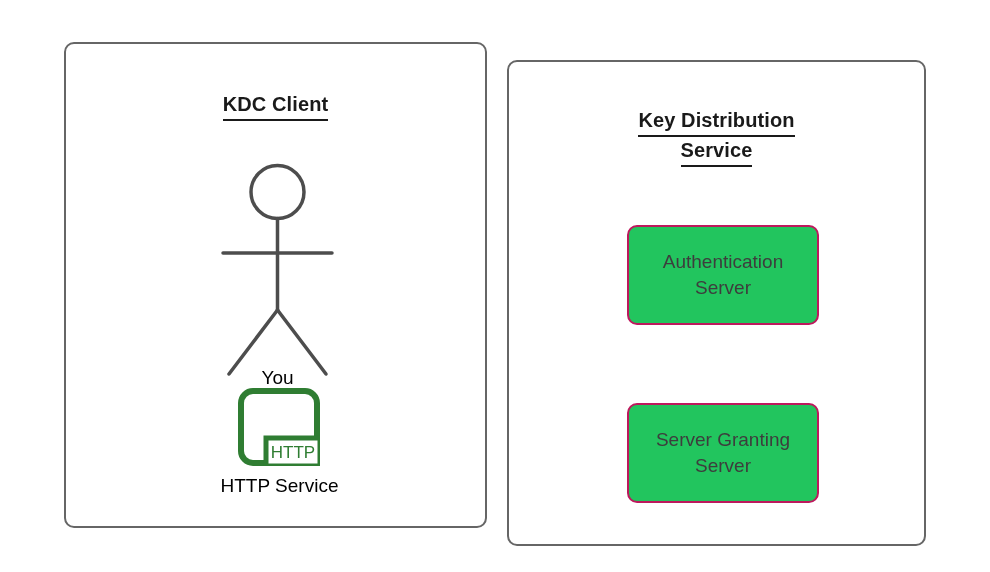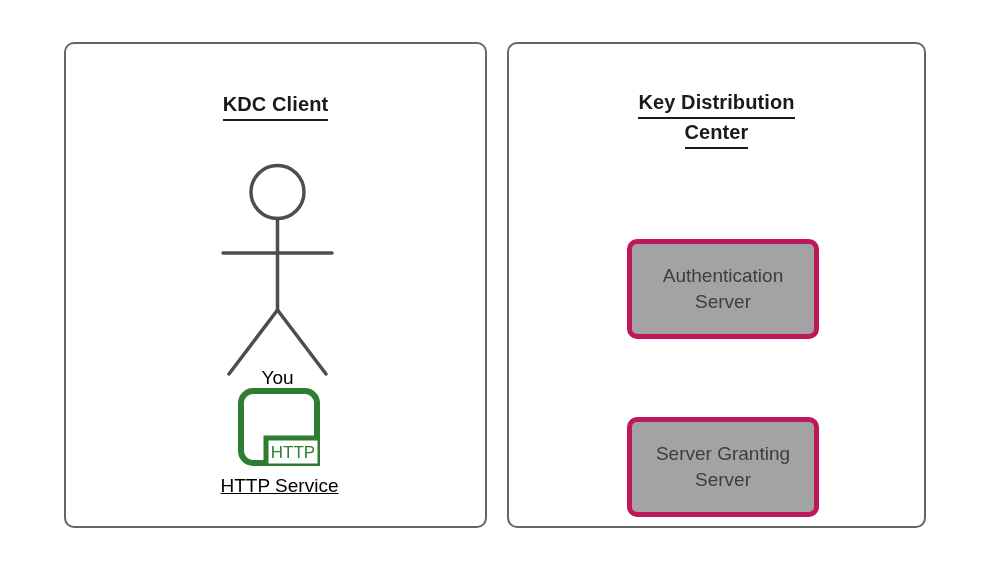--- a/index.html
+++ b/index.html
@@ -29,21 +29,21 @@
     box-sizing: border-box;
   }
   #panel-client {
     left: 64px;
     top: 42px;
     width: 423px;
     height: 486px;
   }
   #panel-kdc {
     left: 507px;
-    top: 42px;
+    top: 60px;
     width: 419px;
     height: 486px;
   }
 
   
   .panel-title {
     position: absolute;
     left: 0;
     width: 100%;
     text-align: center;
@@ -93,39 +93,37 @@
     top: 344px;
     width: 82px;
     height: 62px;
     text-align: center;
   }
   #http-service svg { display: block; }
   #http-label {
     left: 90px;
     top: 430px;
     width: 247px;
-    text-decoration: underline;
   }
 
   
   .kdc-box {
     position: absolute;
-    background: #a3a3a3;
-    border: 5px solid #be185d;
+    background: #22c55e;
+    border: 2px solid #be185d;
     border-radius: 10px;
     box-sizing: border-box;
     display: flex;
     align-items: center;
     justify-content: center;
     text-align: center;
     font-size: 19px;
     color: #3d3d3d;
     line-height: 26px;
     padding: 4px 10px;
-    margin-top: 32px;
   }
   #box-auth-server {
     left: 118px;
     top: 163px;
     width: 192px;
     height: 100px;
   }
   #box-tgt-server {
     left: 118px;
     top: 341px;
@@ -168,21 +166,21 @@
     </div>
 
     <div class="figure-label" id="http-label">HTTP Service</div>
 
   </div>
 
   <div class="panel" id="panel-kdc">
 
     <div class="panel-title">
       <span class="tline">Key Distribution</span><br>
-      <span class="tline">Center</span>
+      <span class="tline">Service</span>
     </div>
 
     <div class="kdc-box" id="box-auth-server">
       <span>
         <span class="kdc-box-text">Authentication</span>
         <span class="kdc-box-text">Server</span>
       </span>
     </div>
 
     <div class="kdc-box" id="box-tgt-server">

